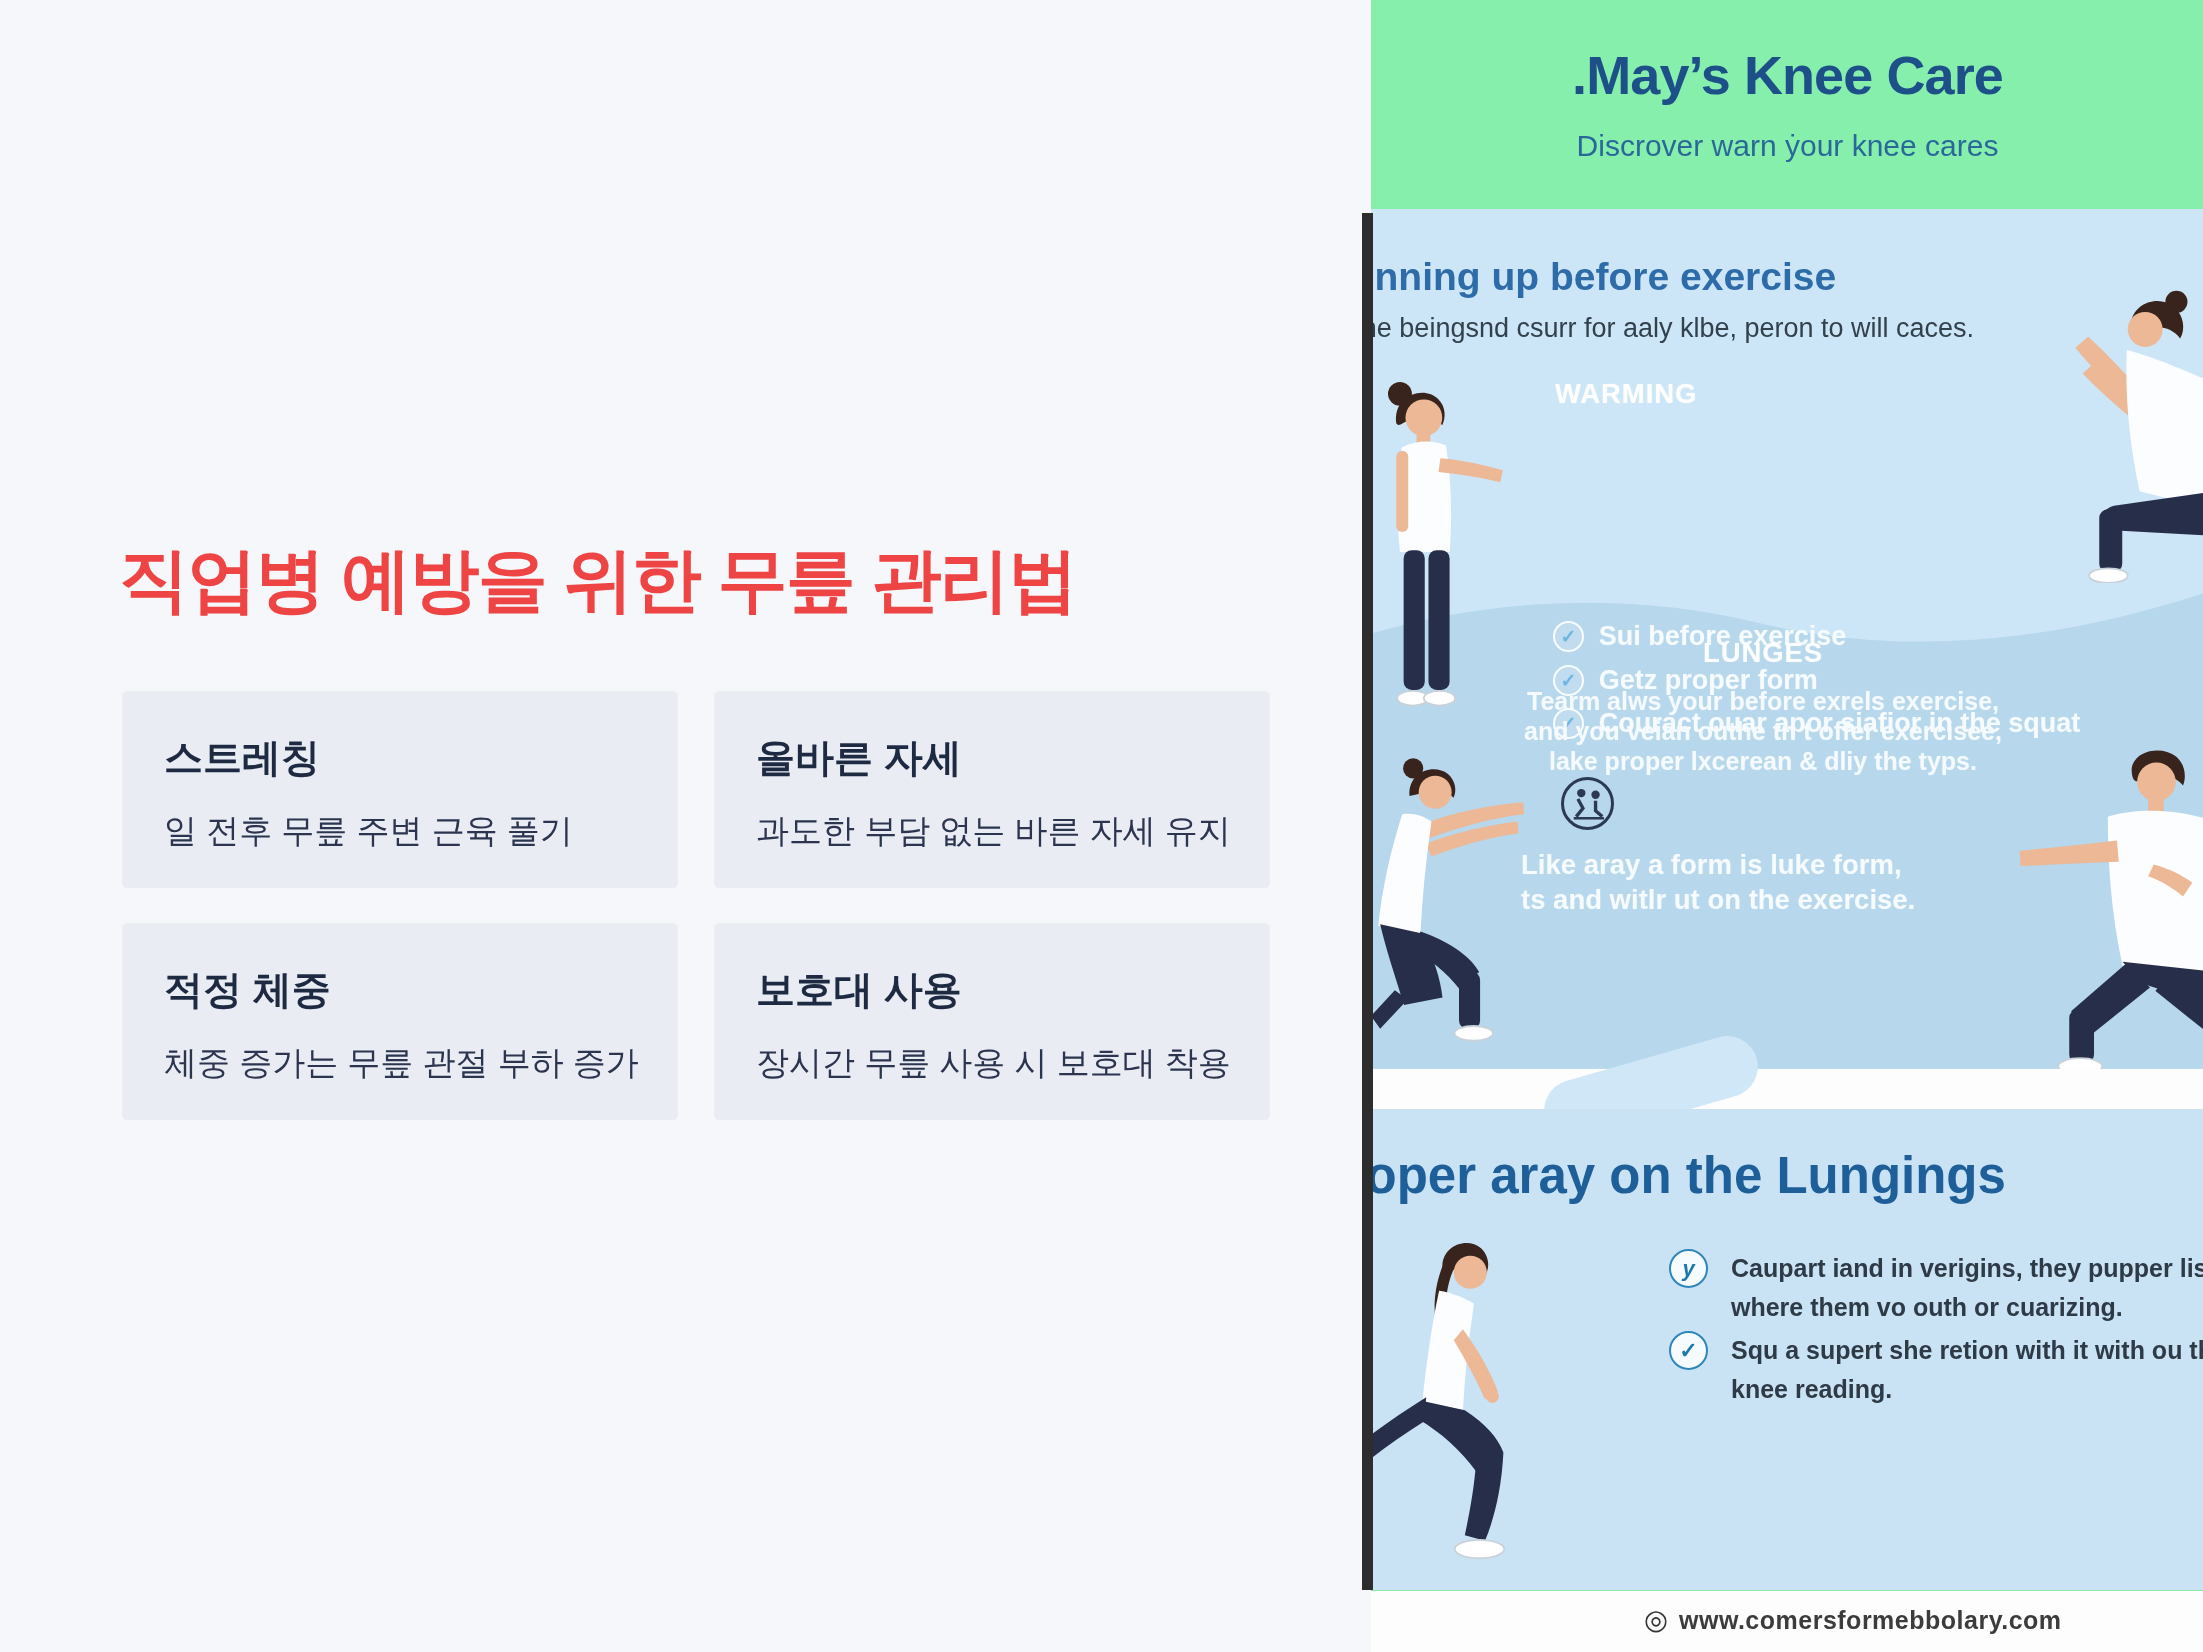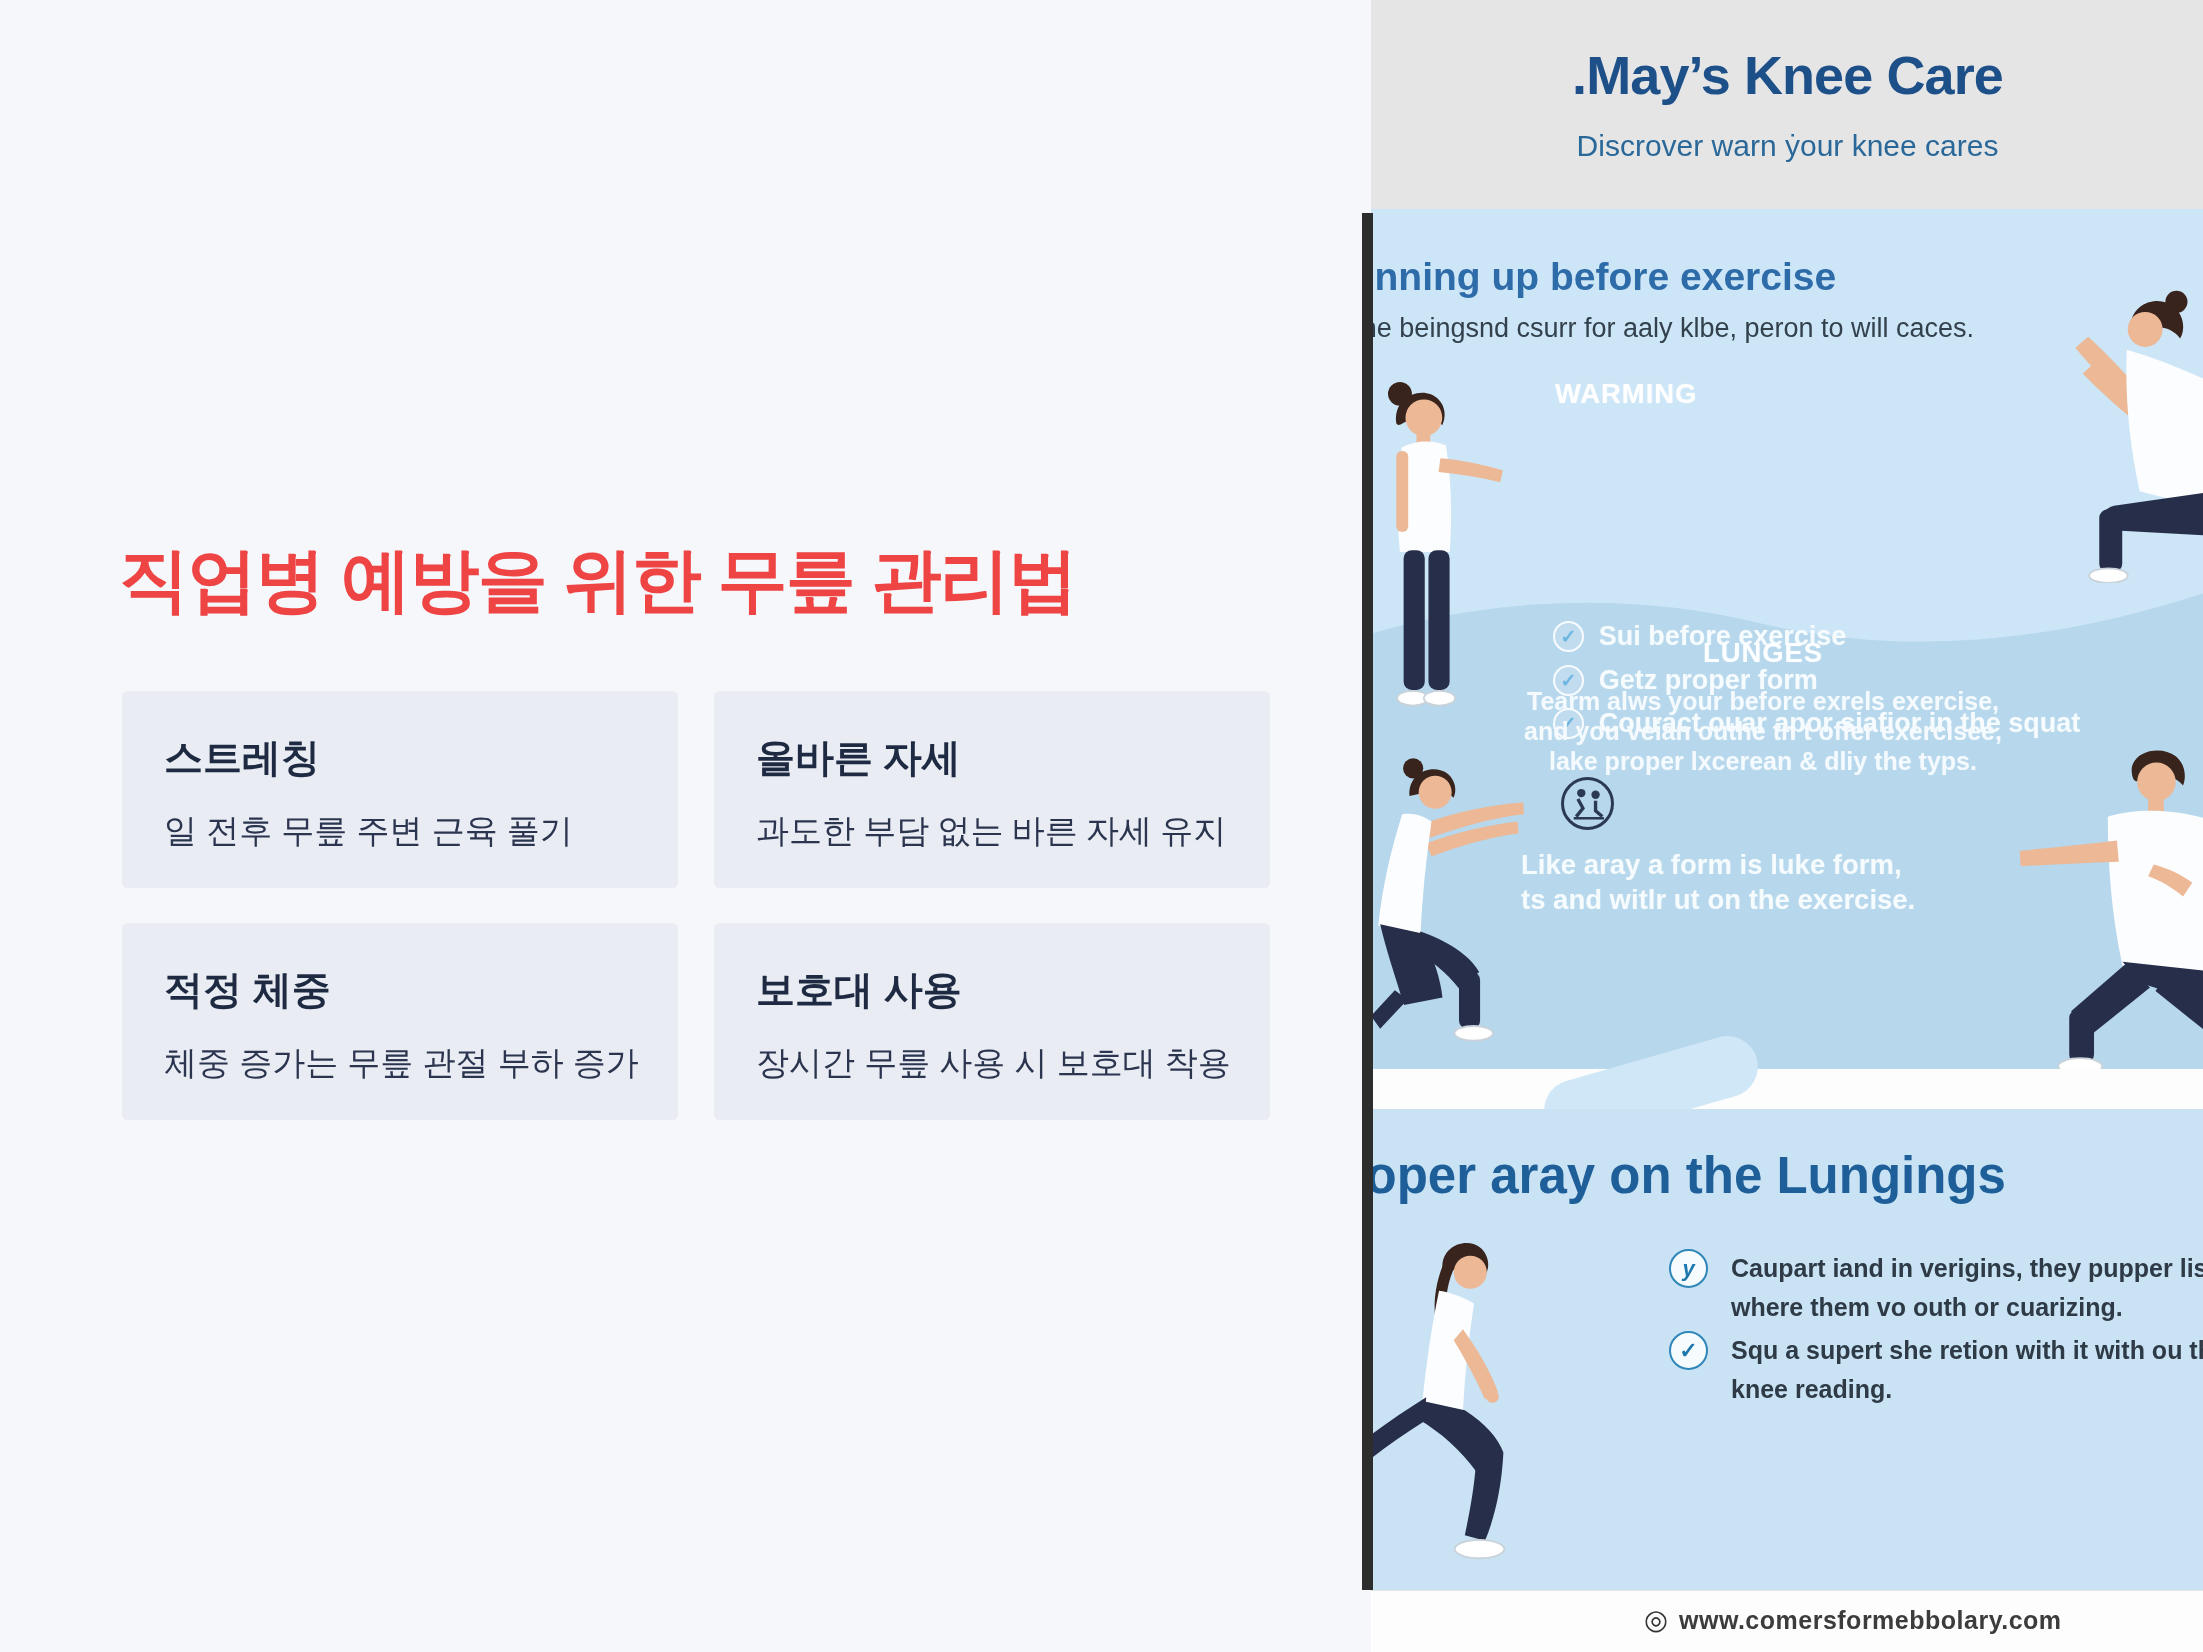--- a/index.html
+++ b/index.html
@@ -6,25 +6,25 @@
   #stage{position:relative;width:2204px;height:1653px;background:#f5f7fa;overflow:hidden;
          font-family:"Liberation Sans", sans-serif;}
   .abs{position:absolute;}
 
   
   #slide-title{left:119px;top:534px;width:1212px;font-size:70px;font-weight:700;
     color:#ef4444;letter-spacing:-1.8px;white-space:nowrap;}
   .card{width:556px;height:197px;background:#e9ecf3;border-radius:5.5px;}
   .card .c-title{position:absolute;left:42px;top:40px;font-size:39px;font-weight:600;color:#1e2942;}
   .card .c-desc{position:absolute;left:42px;top:118px;font-size:33px;font-weight:400;color:#2b354f;}
-  #card-0{left:122px;top:691px;} #card-1{left:714px;top:691px;font-family:Liberation Serif, serif;}
+  #card-0{left:122px;top:691px;} #card-1{left:714px;top:691px;}
   #card-2{left:122px;top:923px;} #card-3{left:714px;top:923px;}
 
   
-  #infographic{left:1371px;top:0;width:833px;height:1653px;background:#e5e5e5;overflow:hidden;}
+  #infographic{left:1371px;top:0;width:833px;height:1653px;background:#86efac;overflow:hidden;}
   #edge-line{left:1362px;top:213px;width:11px;height:1377px;background:#2d2d2d;z-index:40;}
 
   #ig-title{left:0;top:44px;width:833px;text-align:center;font-size:54px;font-weight:800;
     color:#1d5089;letter-spacing:-0.9px;}
   #ig-subtitle{left:0;top:129px;width:833px;text-align:center;font-size:30px;color:#2a6899;}
 
   #section1{left:0;top:209px;width:833px;height:860px;background:#cde6f7;overflow:hidden;}
   #section1 .wave{position:absolute;left:0;top:0;width:833px;height:860px;}
   #s1-heading{left:-7.3px;top:46px;font-size:39px;font-weight:600;color:#2d6ca8;white-space:nowrap;}
   #s1-subtext{left:-9.2px;top:104px;font-size:27px;color:#33414d;white-space:nowrap;}

